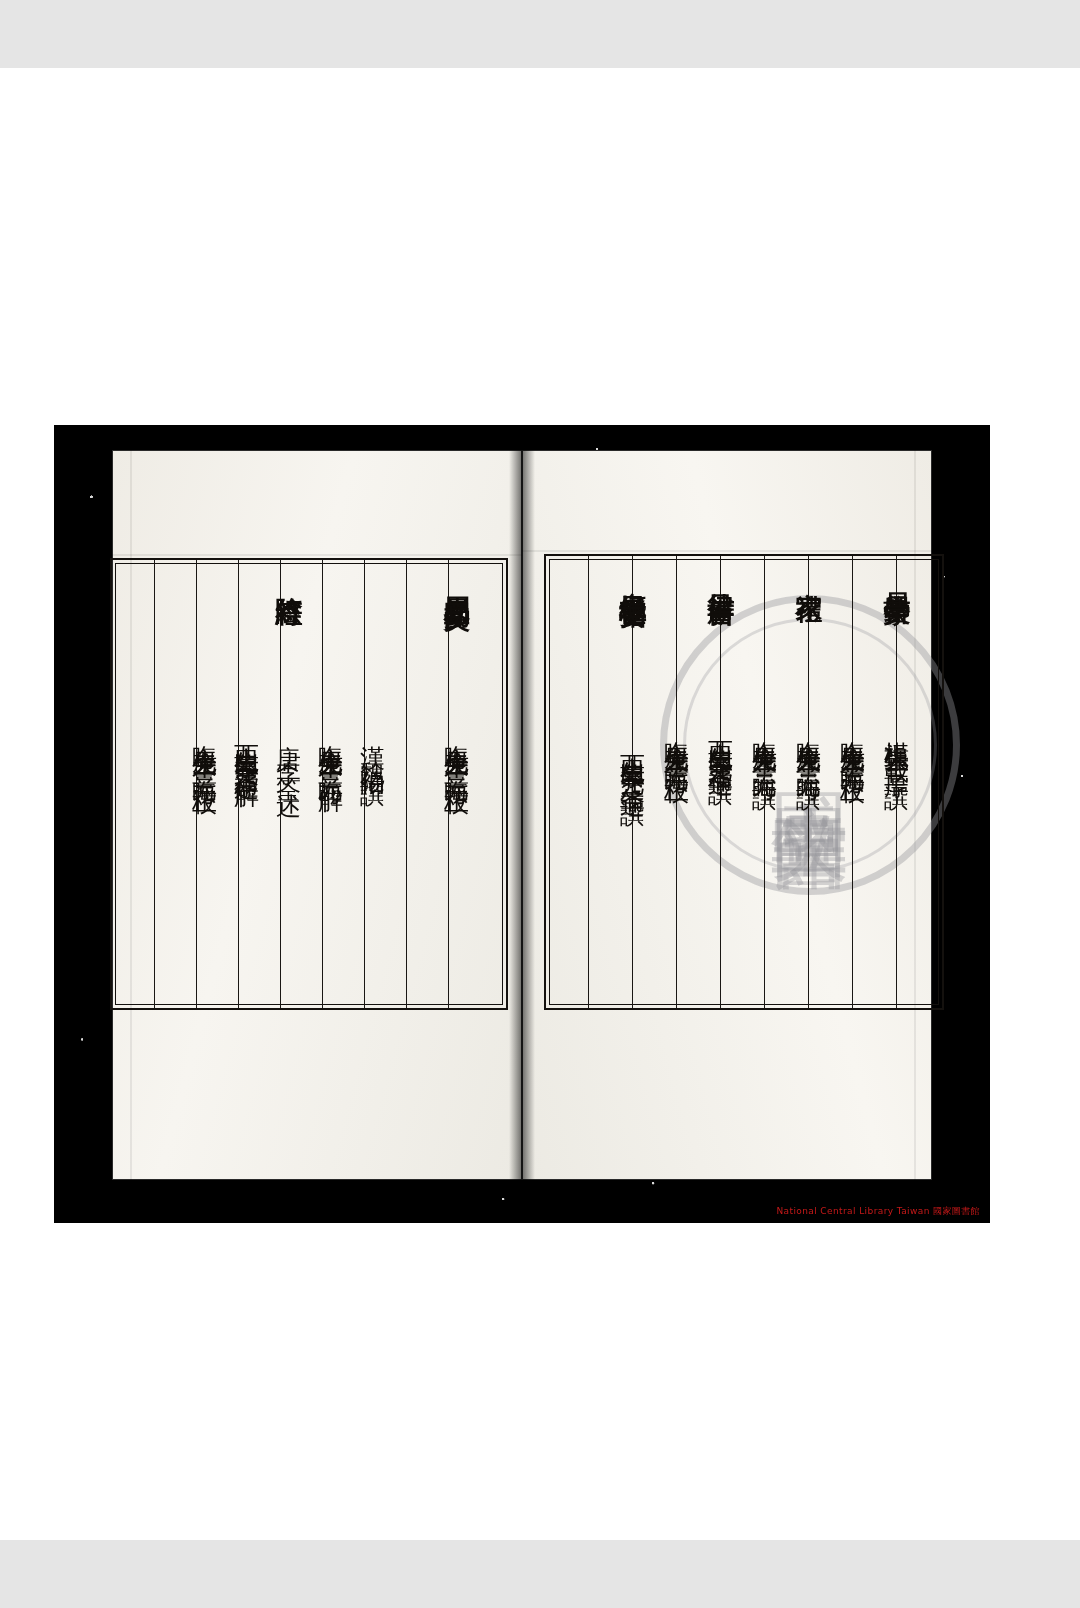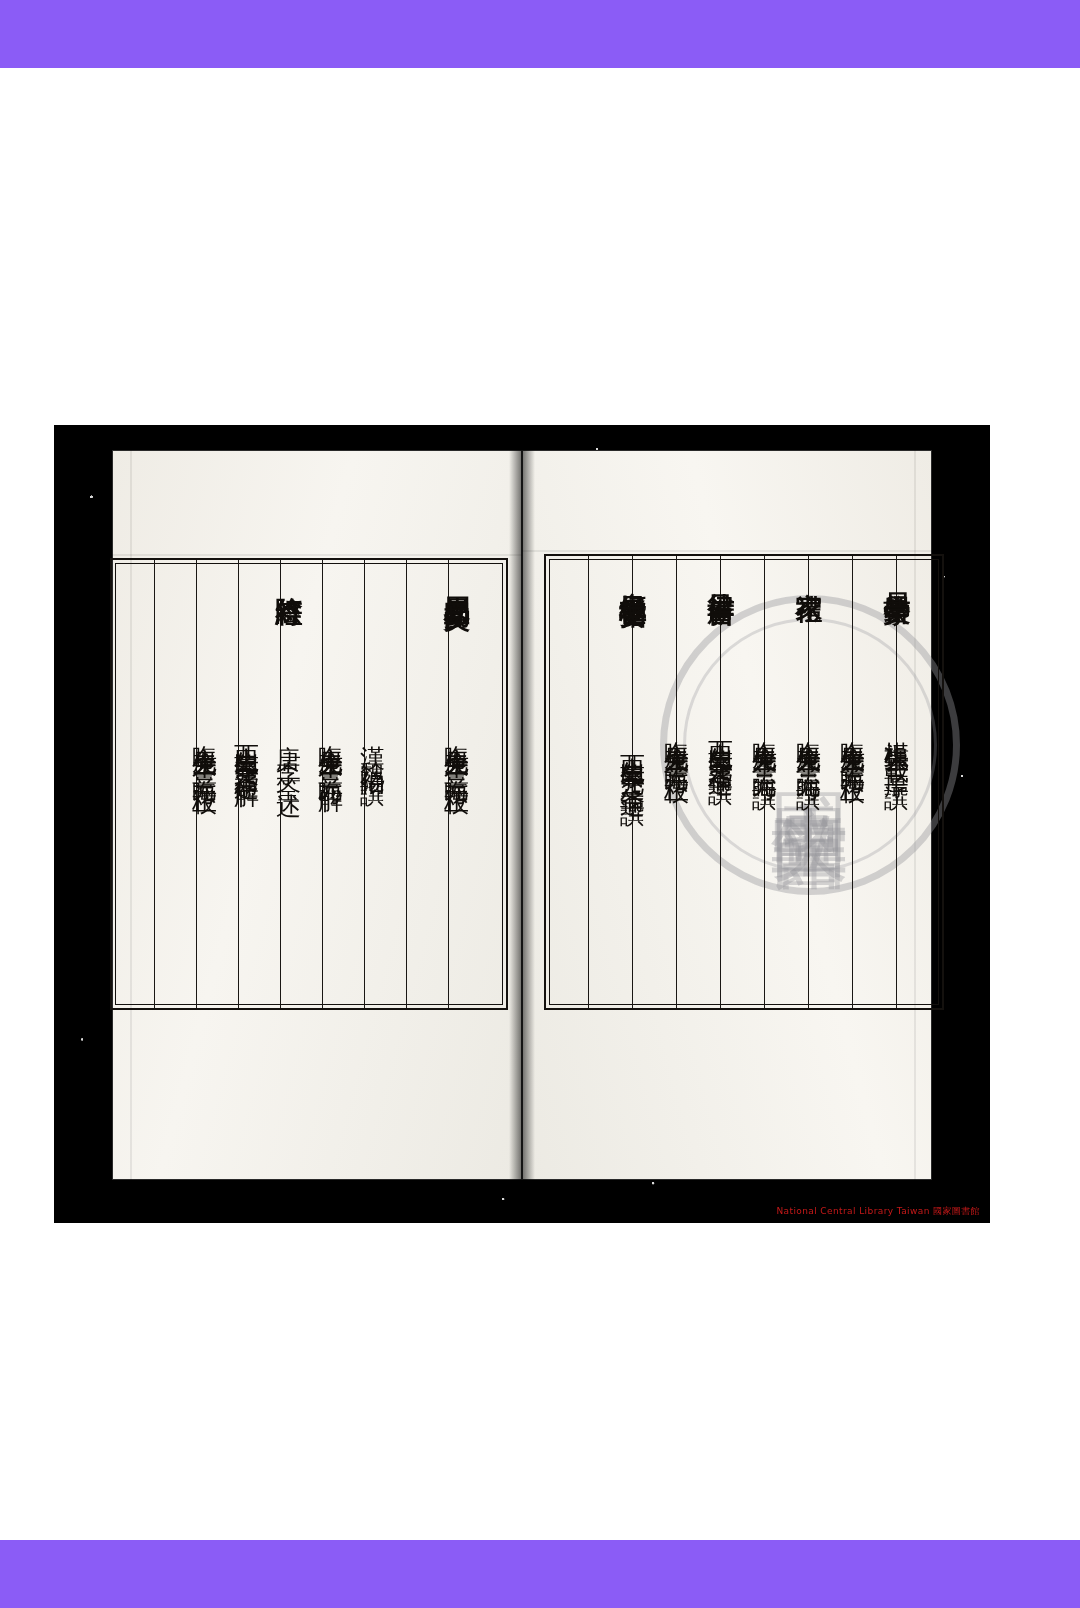--- a/index.html
+++ b/index.html
@@ -5,21 +5,21 @@
   html, body {
     margin: 0;
     padding: 0;
     background: #b7b7b7;
     font-family: "DejaVu Sans", sans-serif;
   }
   #page {
     position: relative;
     width: 1080px;
     height: 1608px;
-    background: #8b5cf6;
+    background: #e5e5e5;
     overflow: hidden;
   }
   
   .sheet {
     position: absolute;
     left: 0;
     top: 68px;
     width: 1080px;
     height: 1472px;
     background: #ffffff;

